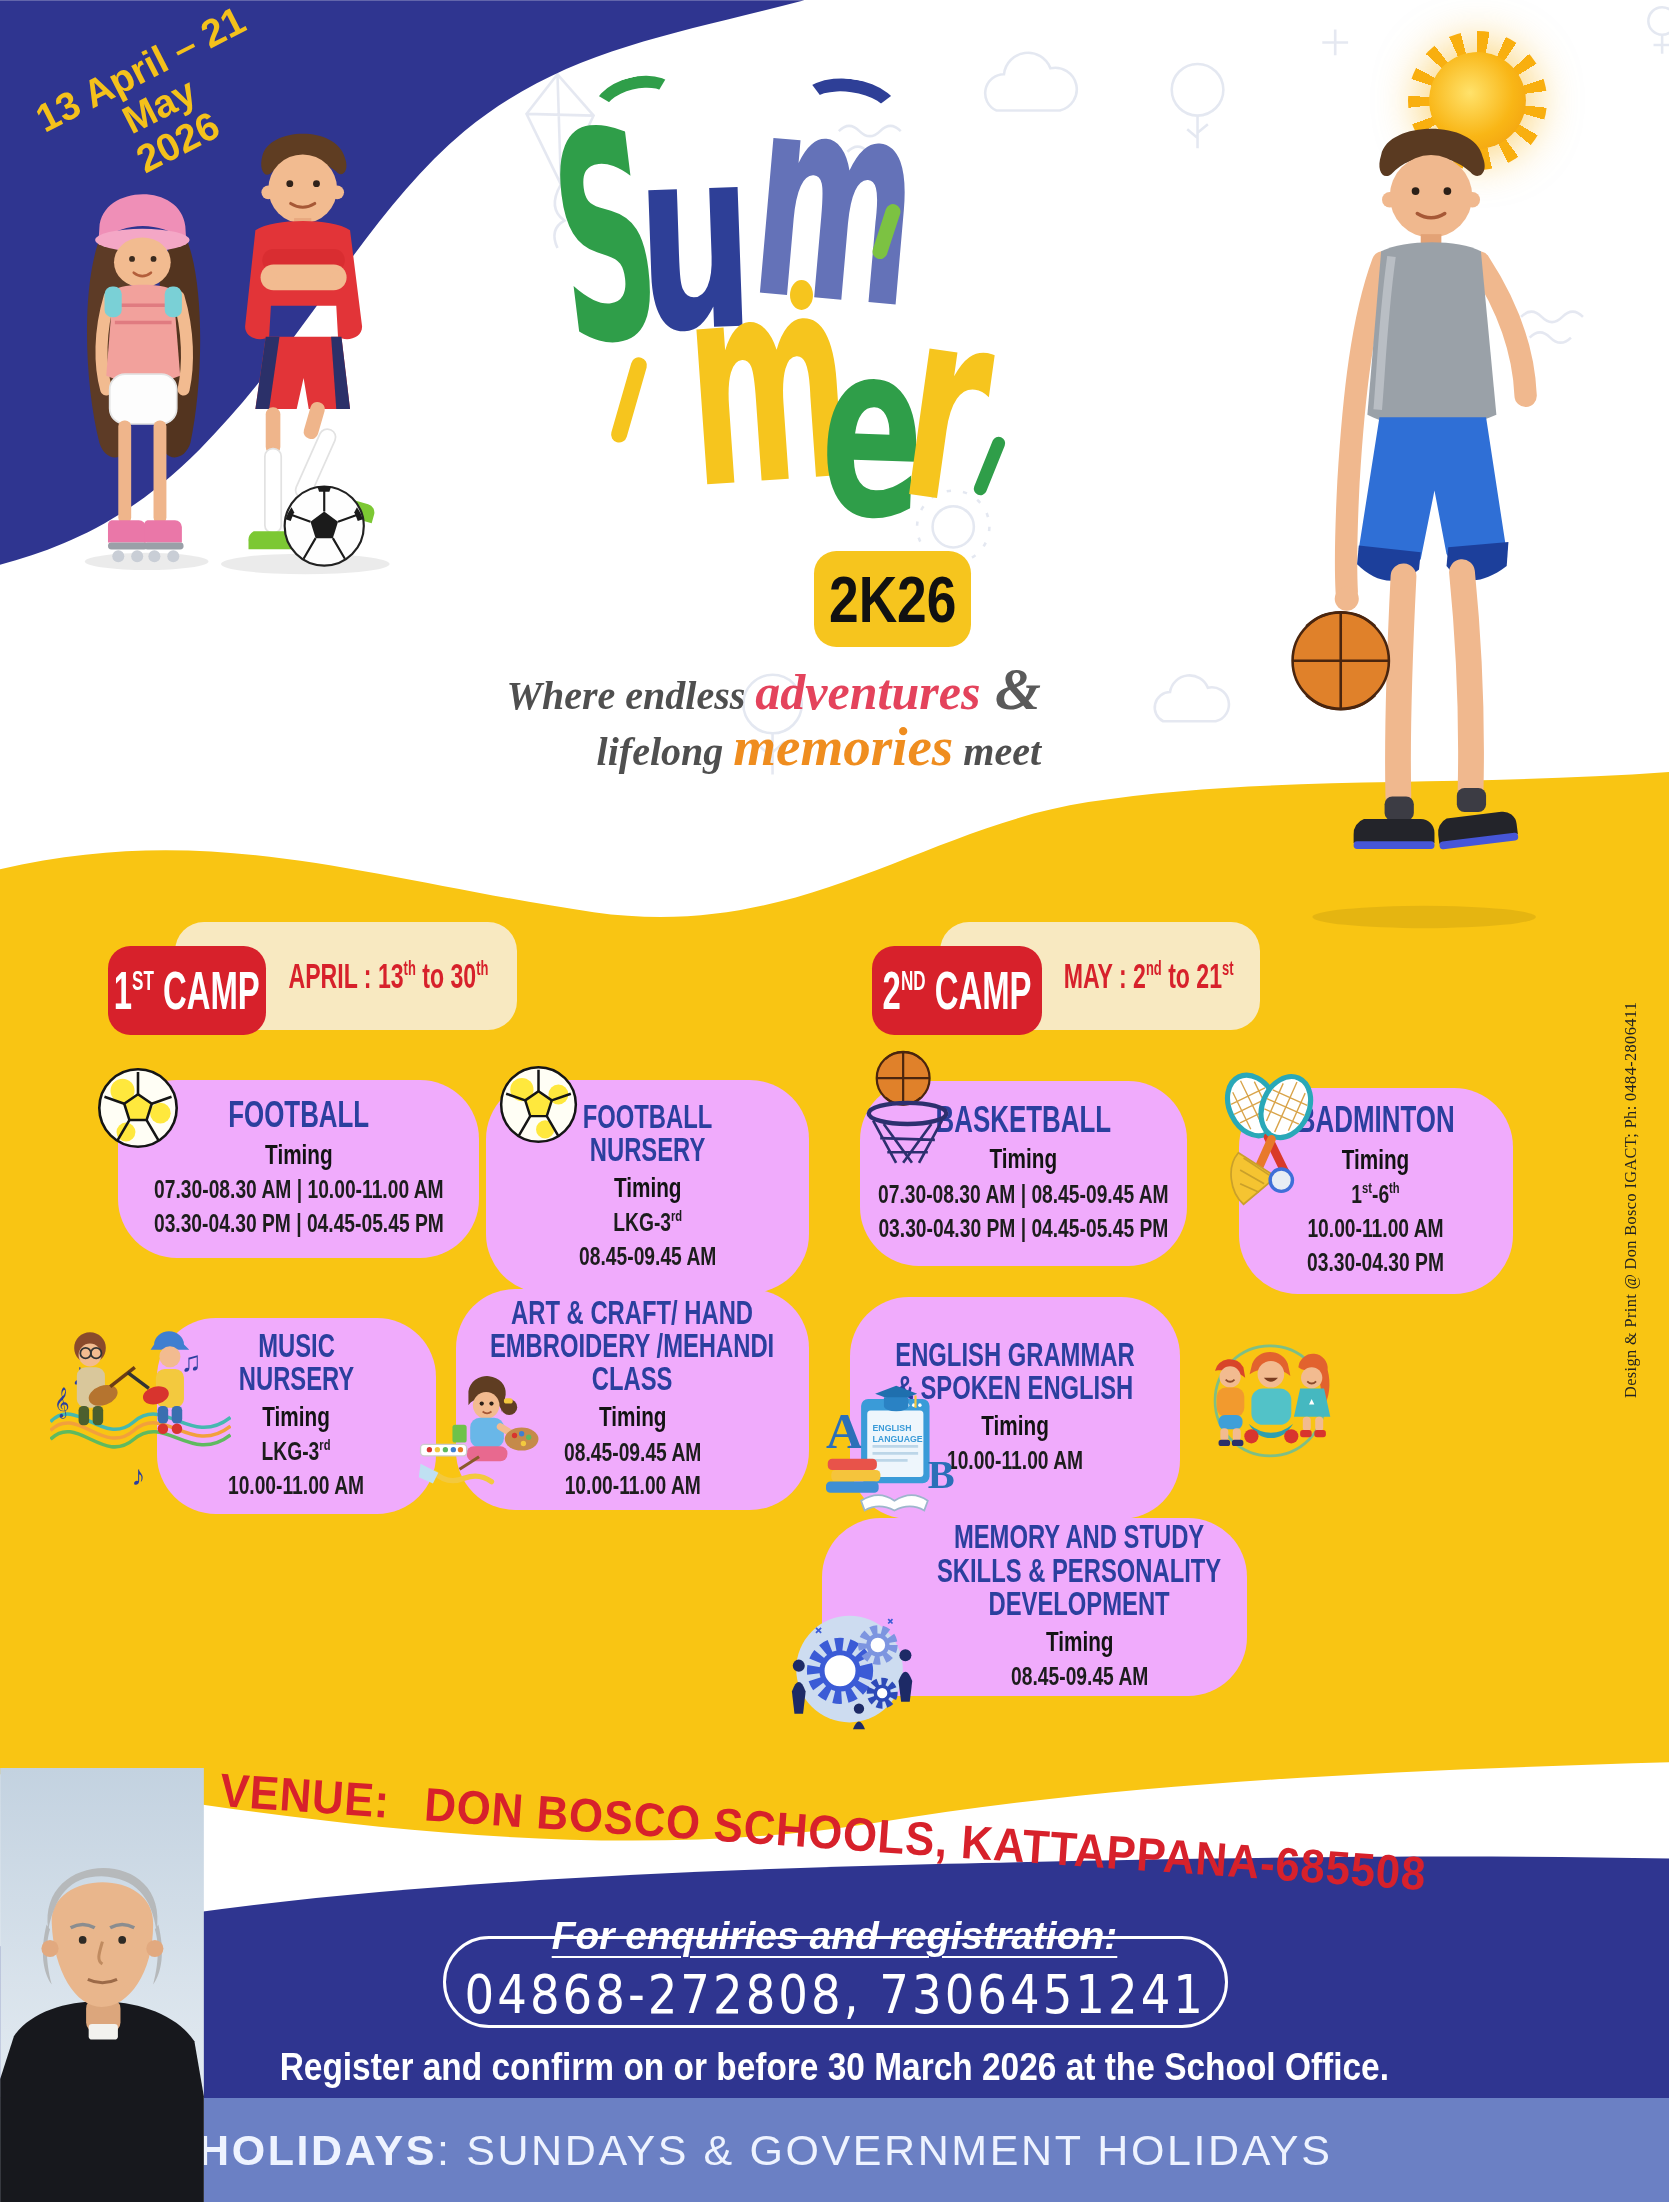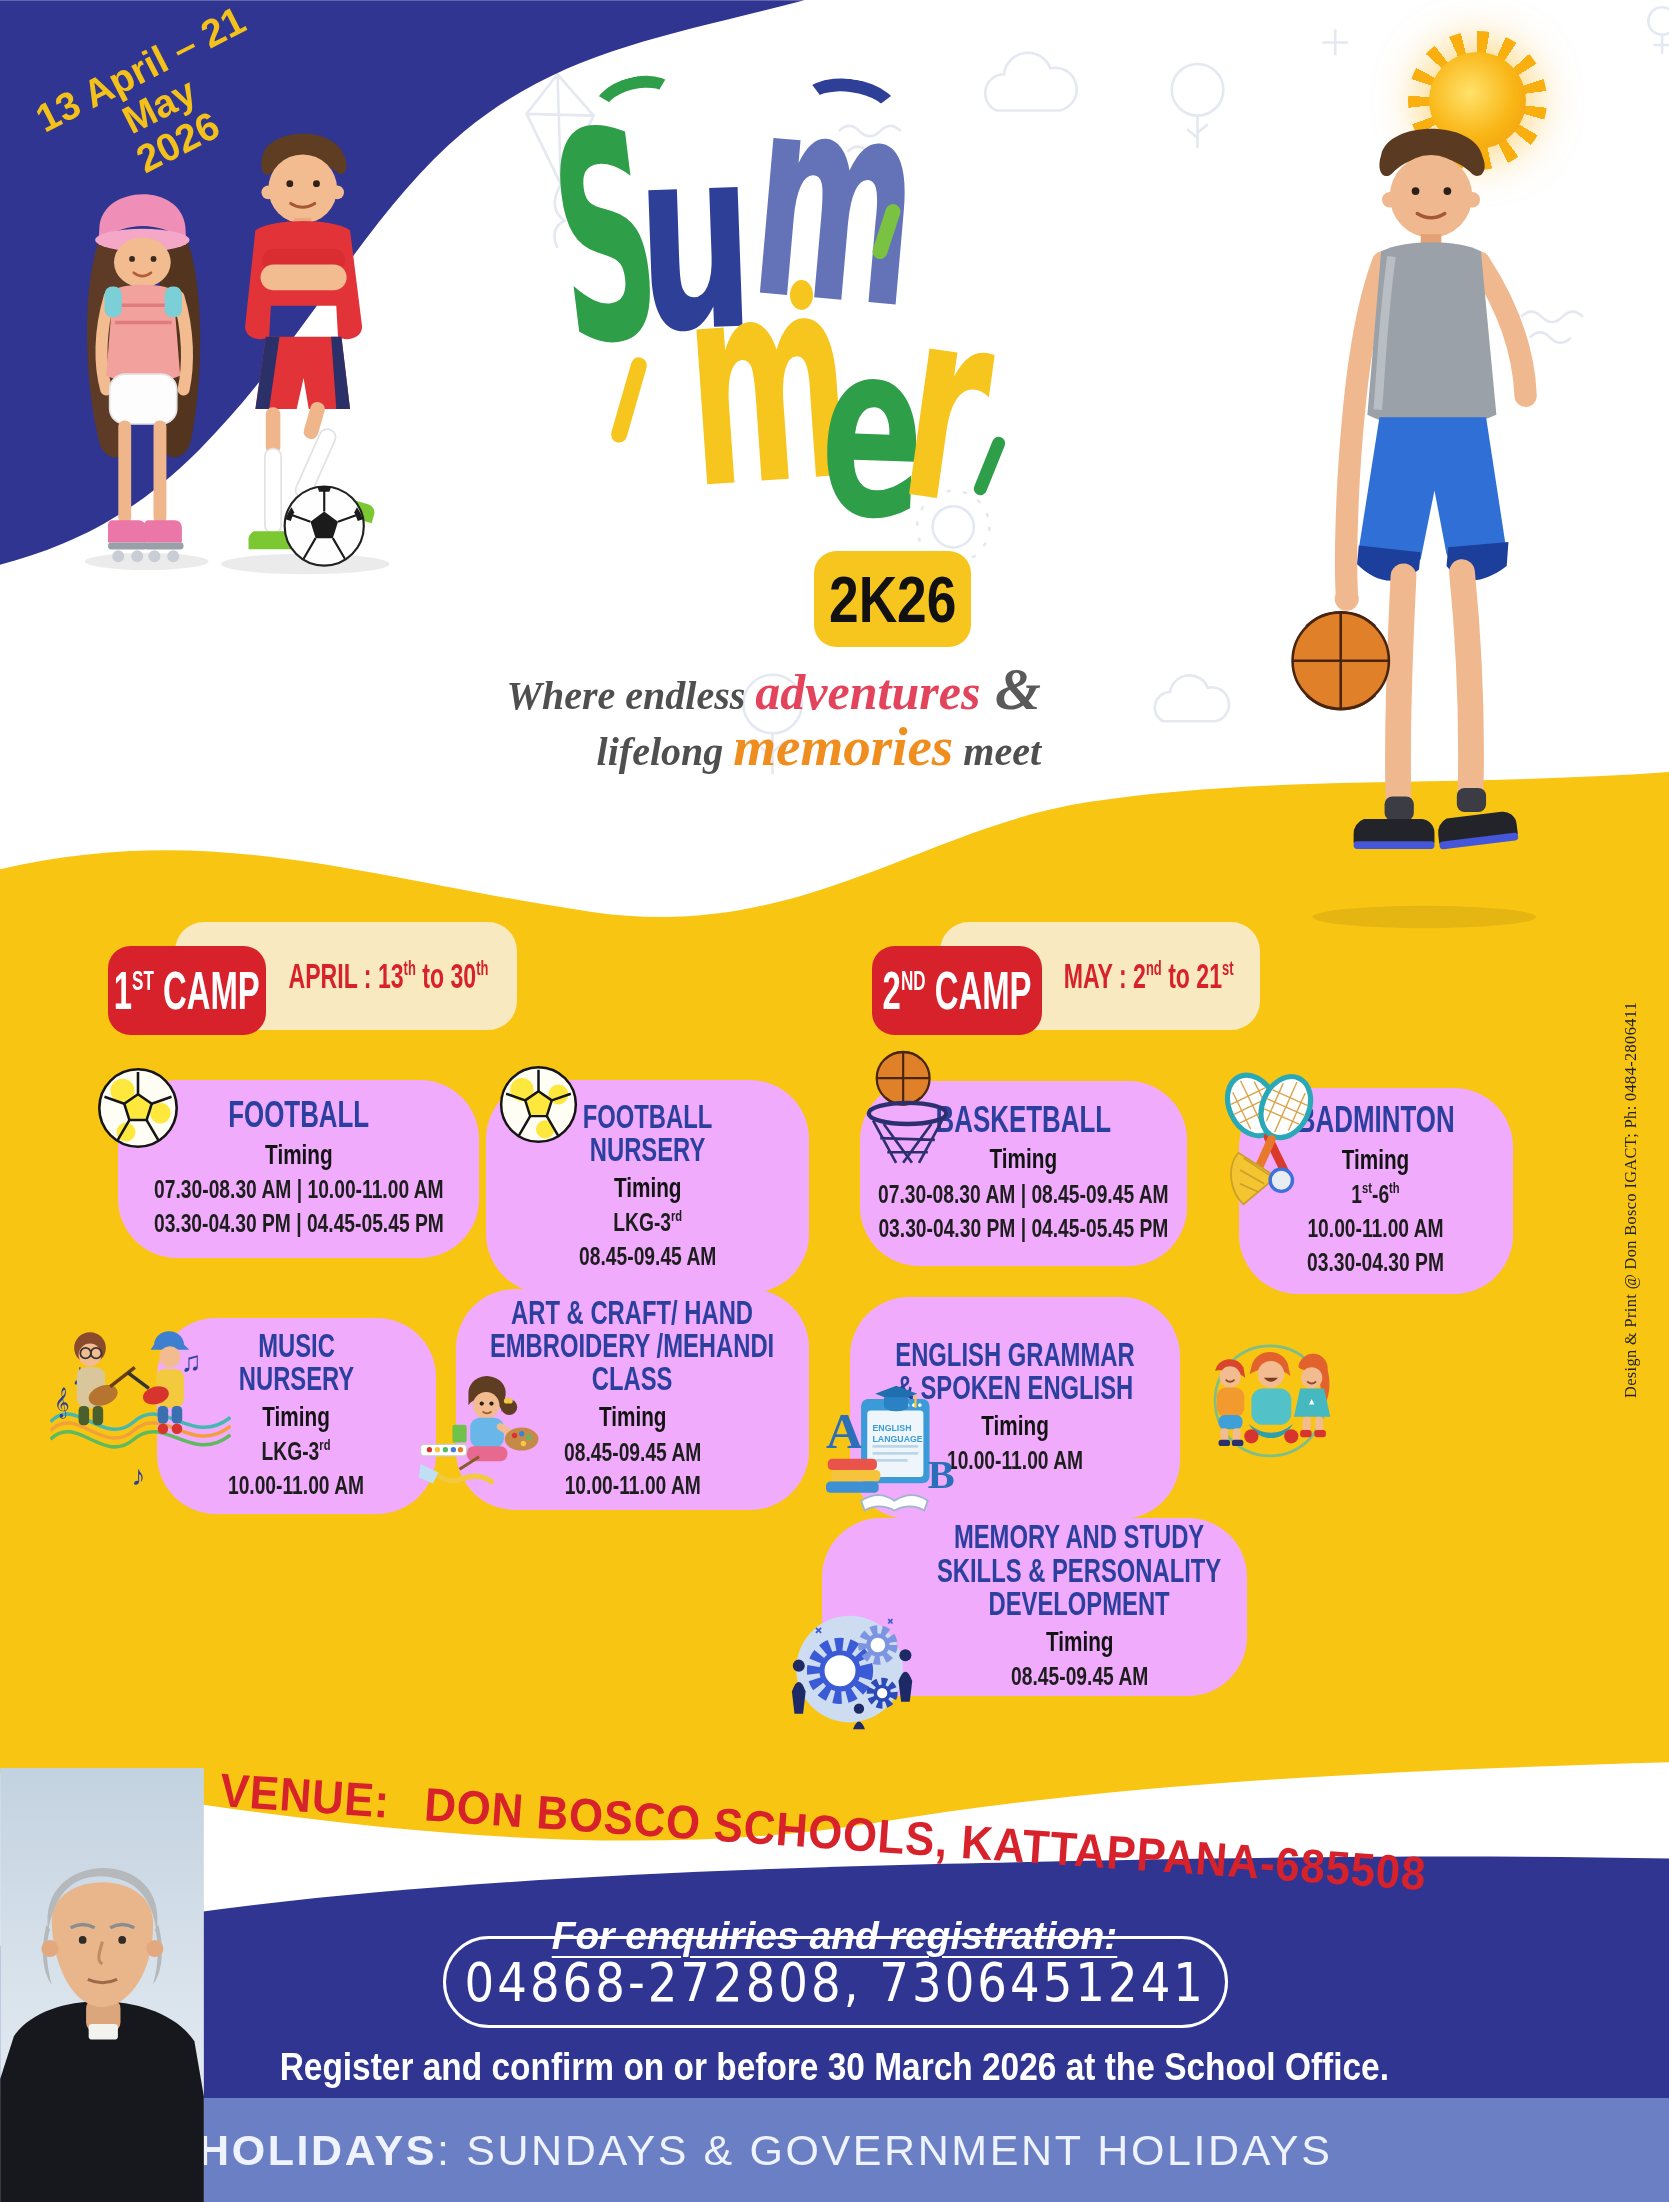--- a/index.html
+++ b/index.html
@@ -107,21 +107,21 @@
   
   .venue{position:absolute;left:222px;top:1762px;z-index:4;transform:rotate(4deg);transform-origin:left top;white-space:nowrap;}
   .venue span{display:inline-block;font-size:47px;font-weight:800;color:#d7212b;transform:scaleX(.93);transform-origin:left;letter-spacing:0.9px;}
   .venue .v-label{margin-right:22.4px;}
 
   
   .enq{position:absolute;left:0;top:1886px;width:1669px;text-align:center;z-index:3;margin-top:28px;}
   .enq span{font-size:39px;font-weight:700;font-style:italic;color:#fff;
     text-decoration:underline;text-underline-offset:6.9px;text-decoration-thickness:1.7px;}
   .phonepill{position:absolute;left:443px;top:1936px;width:779px;height:86px;border:3.4px solid #fff;
-    border-radius:55px;display:flex;align-items:center;justify-content:center;z-index:3;}
+    border-radius:55px;display:flex;align-items:flex-end;justify-content:center;z-index:3;}
   .phonepill span{display:inline-block;font-family:"DejaVu Sans",sans-serif;font-size:53px;font-weight:400;
     color:#fff;letter-spacing:3.4px;transform:scaleX(.88);white-space:nowrap;}
   .register{position:absolute;left:0;top:2046px;width:1669px;text-align:center;z-index:3;}
   .register span{display:inline-block;font-size:38px;font-weight:700;color:#fff;transform:scaleX(.88);white-space:nowrap;}
 
   
   .holbar{position:absolute;left:0;top:2098px;width:1669px;height:105px;background:#6b80c4;z-index:2;
     display:flex;align-items:center;}
   .holbar .inner{width:100%;text-align:left;padding-left:198px;color:#eef3ff;font-size:43px;letter-spacing:2.6px;white-space:nowrap;}
   .holbar b{font-weight:700;}

